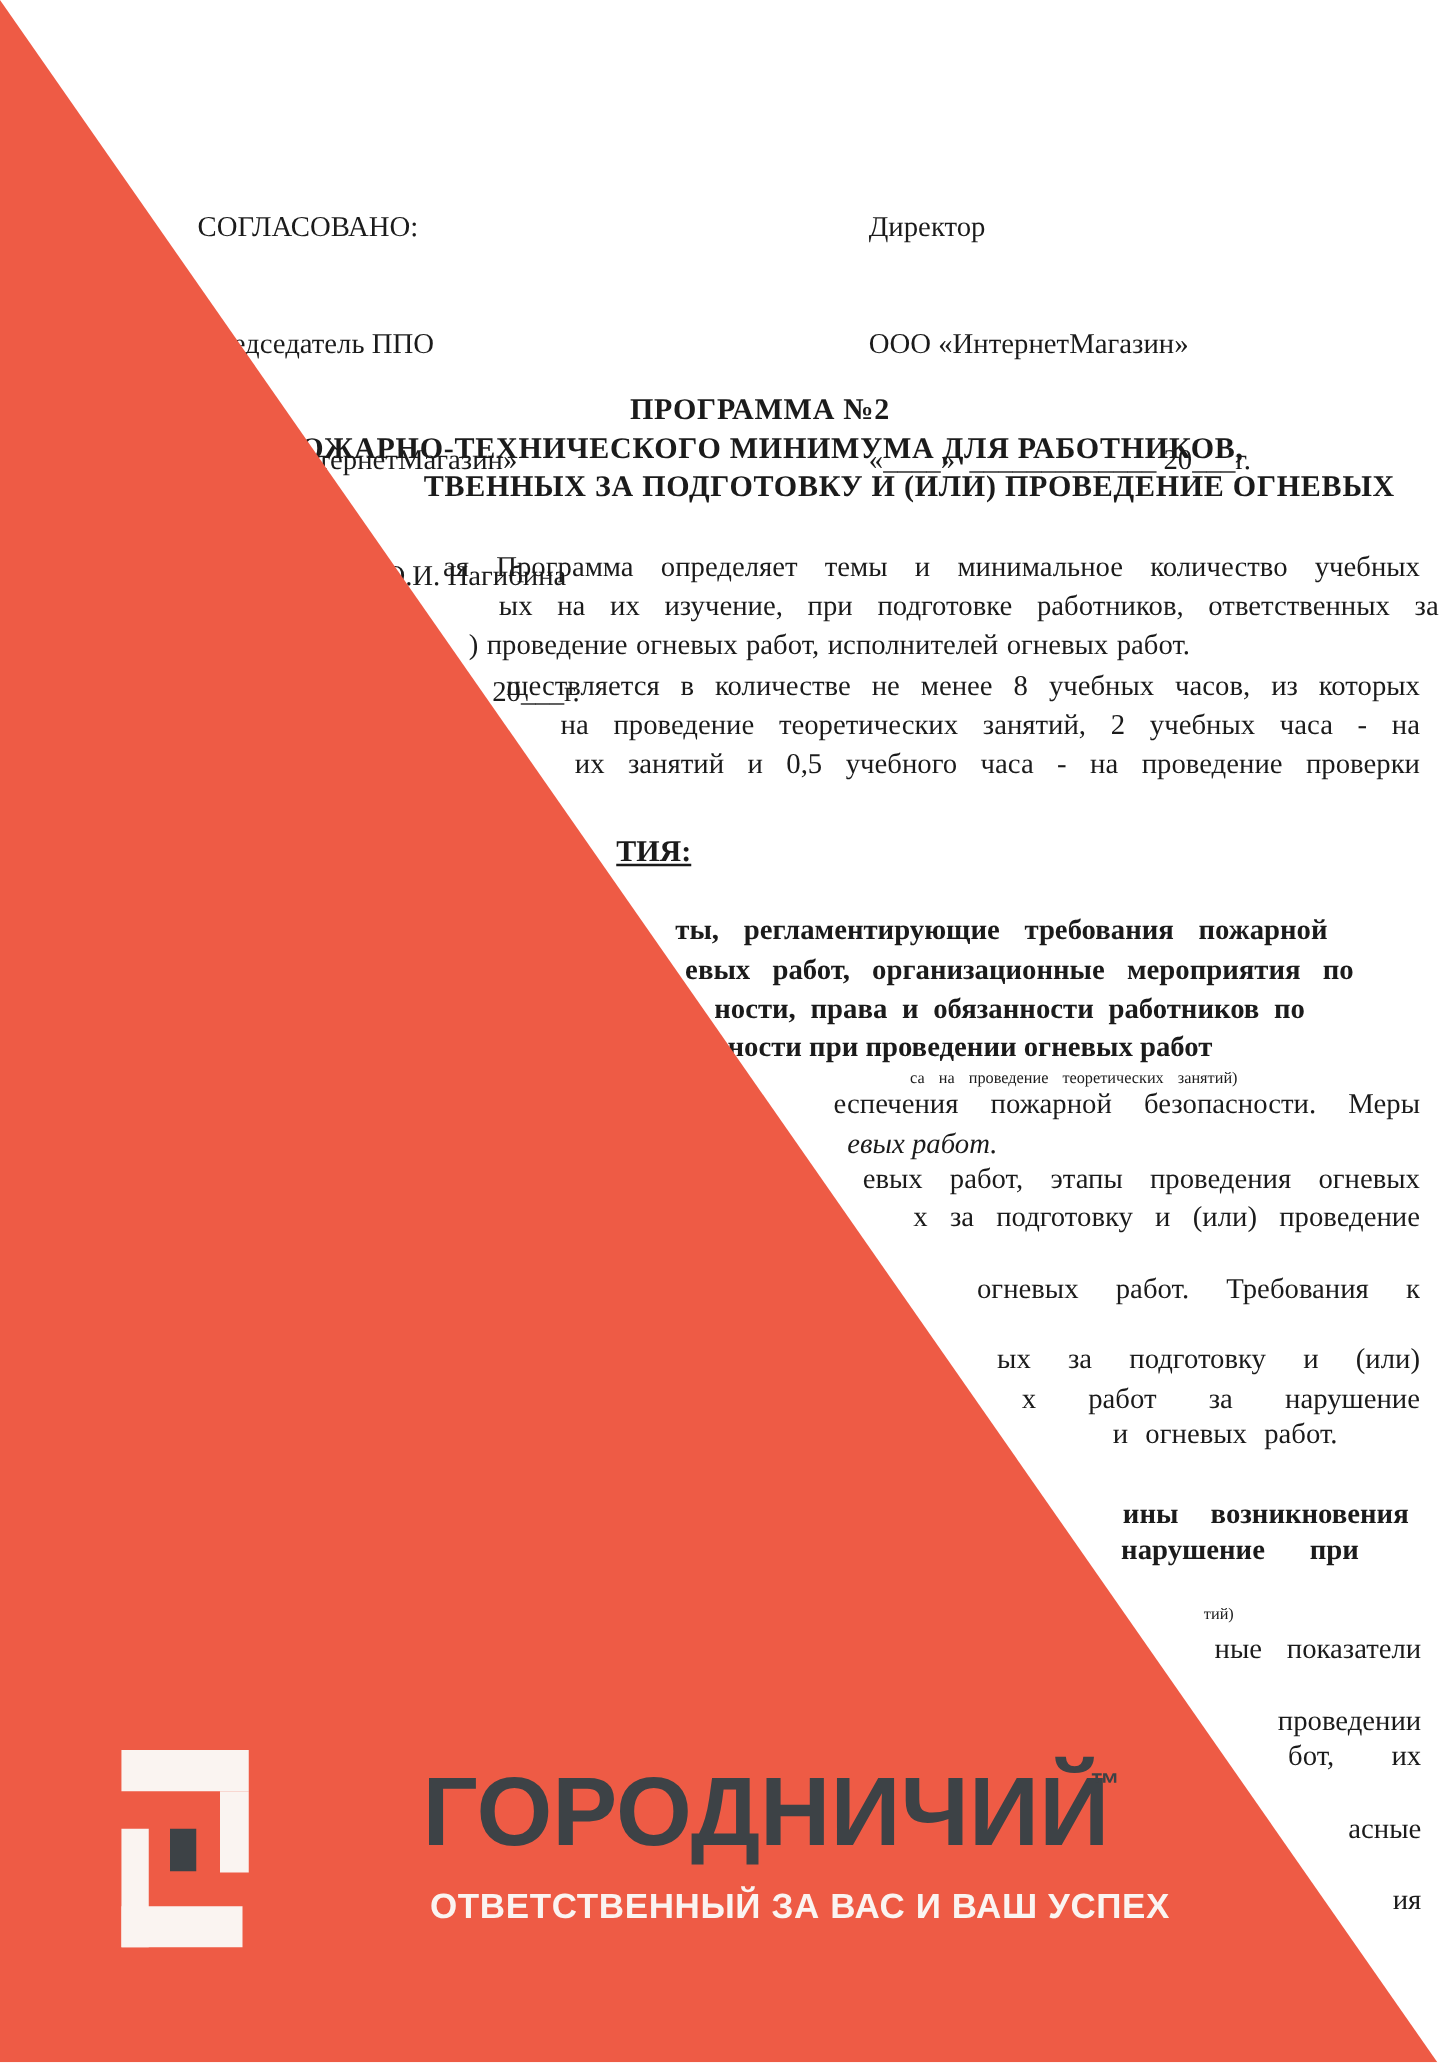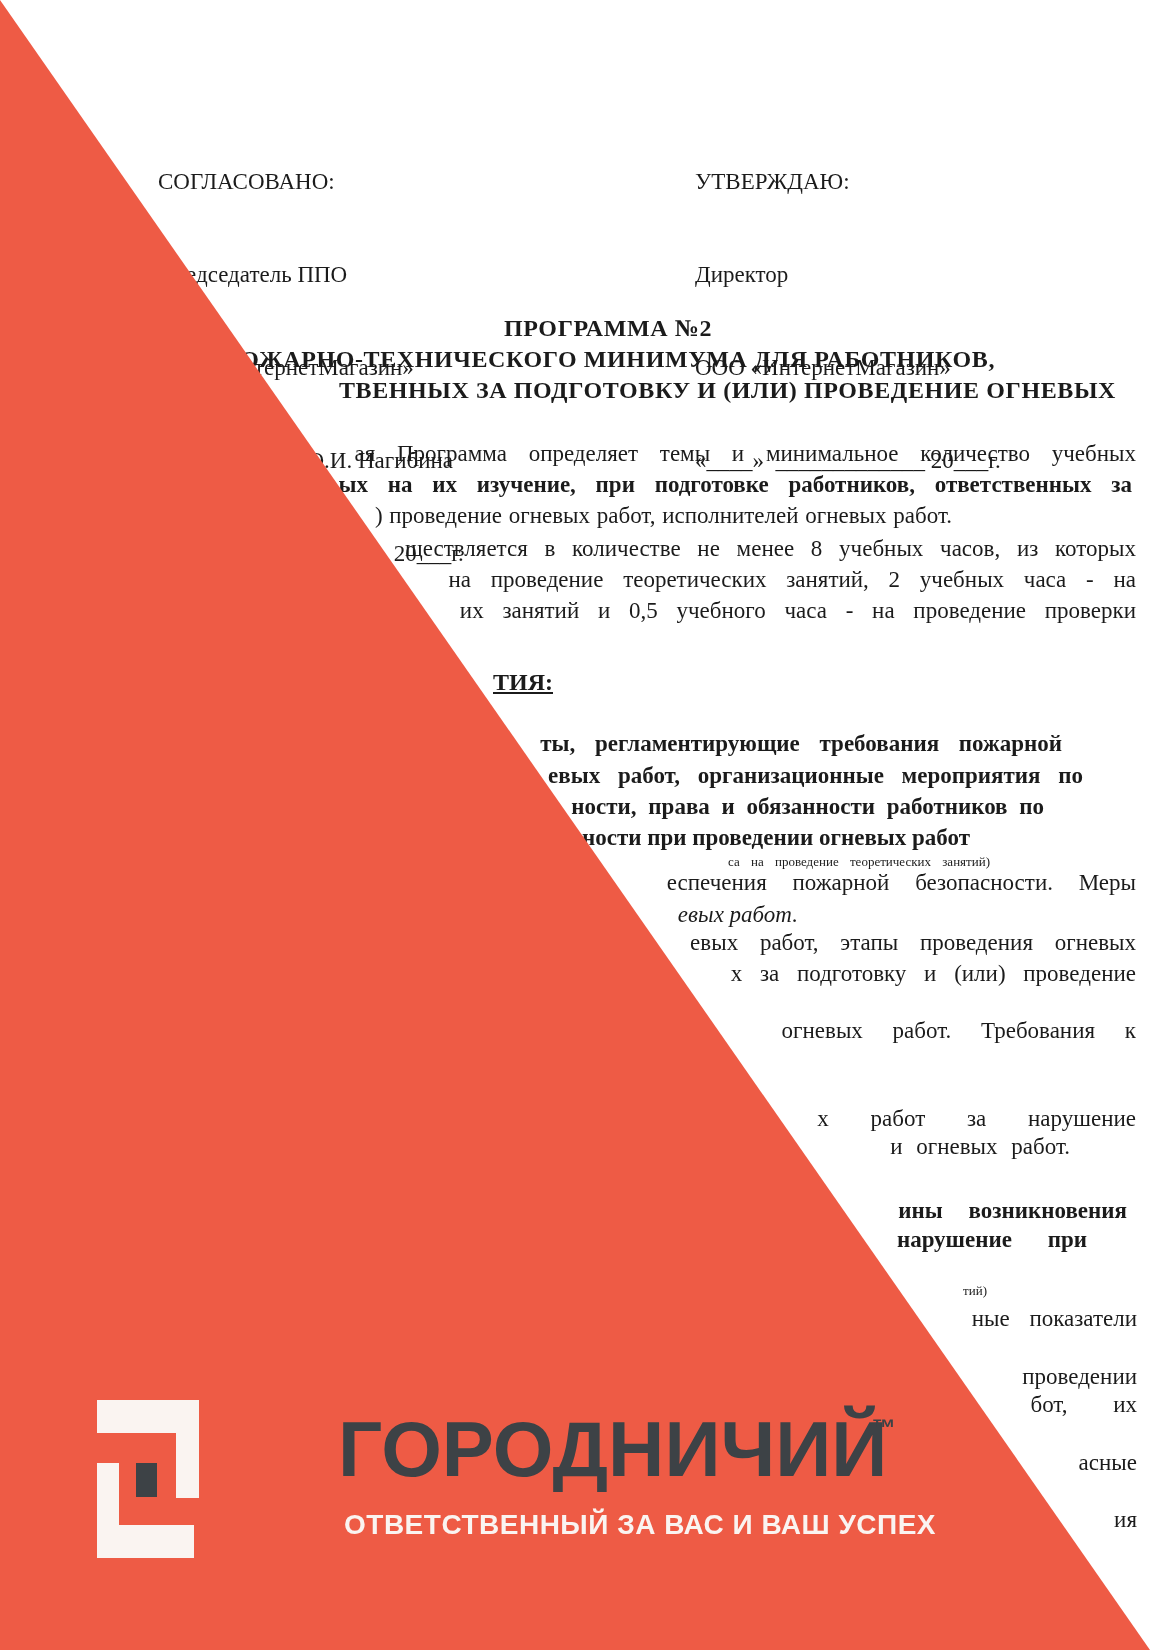--- a/index.html
+++ b/index.html
@@ -46,48 +46,48 @@
 
     <div class="approval left">
       <div>СОГЛАСОВАНО:</div>
       <div>Председатель ППО</div>
       <div>ООО «ИнтернетМагазин»</div>
       <div>_____________О.И. Нагибина</div>
       <div>«____»  _____________ 20___г.</div>
     </div>
 
     <div class="approval right">
-      <div>УТВЕРЖДАЮ:</div>
       <div>Директор</div>
       <div>ООО «ИнтернетМагазин»</div>
       <div>«____»  _____________ 20___г.</div>
     </div>
 
     <div class="title-line title-center t0">ПРОГРАММА №2</div>
     <div class="title-line title-center t1">ПОЖАРНО-ТЕХНИЧЕСКОГО МИНИМУМА ДЛЯ РАБОТНИКОВ,</div>
     <div class="title-line t2">ТВЕННЫХ ЗА ПОДГОТОВКУ И (ИЛИ) ПРОВЕДЕНИЕ ОГНЕВЫХ</div>
 
     <div class="body-layer">
         <div class="bl " style="top: 440px; right: 68px; word-spacing: 16px;">ая Программа определяет темы и минимальное количество учебных</div>
-        <div class="bl " style="top: 471px; right: 72px; word-spacing: 14px; font-weight: bold;">ых на их изучение, при подготовке работников, ответственных за</div>
+        <div class="bl " style="top: 471px; right: 53px; word-spacing: 14px;">ых на их изучение, при подготовке работников, ответственных за</div>
         <div class="bl " style="top: 502px; right: 252px; word-spacing: 1px;">) проведение огневых работ, исполнителей огневых работ.</div>
         <div class="bl " style="top: 535px; right: 68px; word-spacing: 11px;">ществляется в количестве не менее 8 учебных часов, из которых</div>
         <div class="bl " style="top: 566px; right: 68px; word-spacing: 14px;">на проведение теоретических занятий, 2 учебных часа - на</div>
         <div class="bl " style="top: 597px; right: 68px; word-spacing: 13px;">их занятий и 0,5 учебного часа - на проведение проверки</div>
         <div class="bl h" style="top: 668px; right: 651px;">ТИЯ:</div>
         <div class="bl b" style="top: 730px; right: 142px; word-spacing: 14px;">ты, регламентирующие требования пожарной</div>
         <div class="bl b" style="top: 762px; right: 121px; word-spacing: 12px;">евых работ, организационные мероприятия по</div>
         <div class="bl b" style="top: 793px; right: 160px; word-spacing: 6px;">ности, права и обязанности работников по</div>
         <div class="bl b" style="top: 824px; right: 234px;">сности при проведении огневых работ</div>
         <div class="bl bs" style="top: 852px; right: 214px; word-spacing: 8px;">са на проведение теоретических занятий)</div>
         <div class="bl " style="top: 869px; right: 68px; word-spacing: 20px;">еспечения пожарной безопасности. Меры</div>
         <div class="bl " style="top: 901px; right: 406px; font-style: italic;">евых работ.</div>
         <div class="bl " style="top: 929px; right: 68px; word-spacing: 16px;">евых работ, этапы проведения огневых</div>
         <div class="bl " style="top: 960px; right: 68px; word-spacing: 12px;">х за подготовку и (или) проведение</div>
         <div class="bl " style="top: 1017px; right: 68px; word-spacing: 24px;">огневых работ. Требования к</div>
+        <div class="bl " style="top: 1073px; right: 68px; word-spacing: 24px;">ых за подготовку и (или)</div>
         <div class="bl " style="top: 1105px; right: 68px; word-spacing: 36px;">х работ за нарушение</div>
         <div class="bl " style="top: 1133px; right: 134px; word-spacing: 8px;">и огневых работ.</div>
         <div class="bl b" style="top: 1197px; right: 77px; word-spacing: 20px;">ины возникновения</div>
         <div class="bl b" style="top: 1226px; right: 117px; word-spacing: 30px;">нарушение при</div>
         <div class="bl bs" style="top: 1281px; right: 217px;">тий)</div>
         <div class="bl " style="top: 1305px; right: 67px; word-spacing: 14px;">ные показатели</div>
         <div class="bl " style="top: 1363px; right: 67px;">проведении</div>
         <div class="bl " style="top: 1391px; right: 67px; word-spacing: 40px;">бот, их</div>
         <div class="bl " style="top: 1449px; right: 67px;">асные</div>
         <div class="bl " style="top: 1506px; right: 67px;">ия</div>

